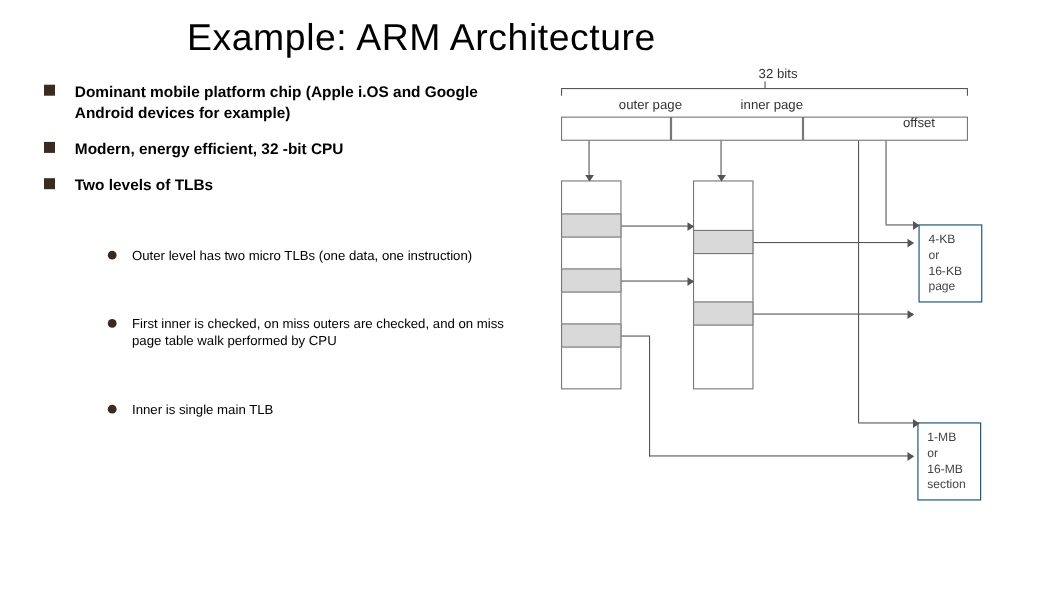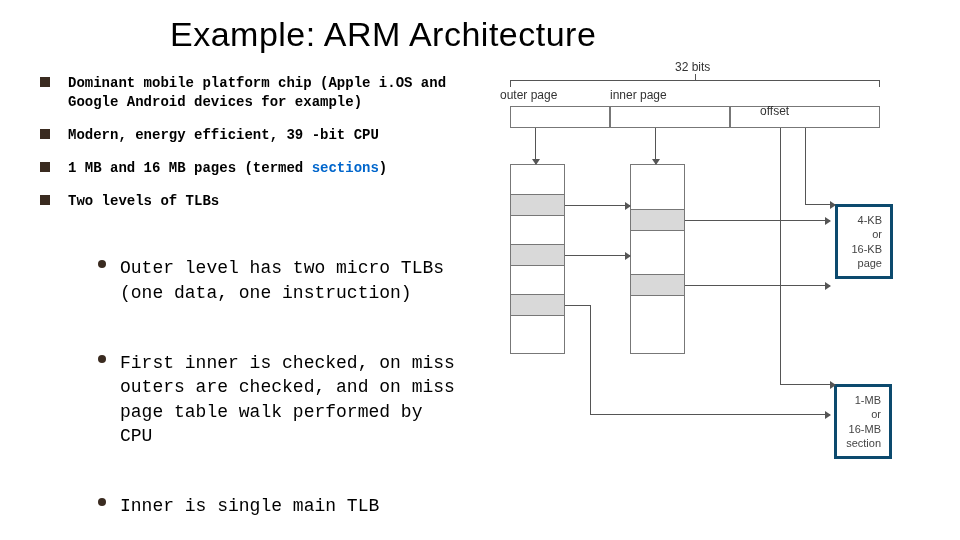--- a/index.html
+++ b/index.html
@@ -2,34 +2,34 @@
 <html><head>
 <meta charset="utf-8">
 <style>
   * { box-sizing: border-box; }
   html, body { margin: 0; padding: 0; width: 960px; height: 540px; background: #fff; font-family: Arial, Helvetica, sans-serif; color: #000; }
   .slide { width: 960px; height: 460px; position: relative; padding: 10px 40px 20px 40px; }
   .title { font-family: "Segoe UI Light", "Helvetica Neue", Arial, sans-serif; font-weight: 300; font-size: 34px; text-align: left; margin: 5px 0 20px 130px; letter-spacing: 0.5px; }
   .content { display: flex; flex-direction: row; gap: 20px; }
   .left { width: 420px; }
   .bullets { list-style: none; padding: 0; margin: 0; }
-  .bullets > li { position: relative; padding-left: 28px; margin-bottom: 14px; font-size: 14px; font-weight: 700; line-height: 1.35; font-family: Liberation Mono, monospace; }
+  .bullets > li { position: relative; padding-left: 28px; margin-bottom: 14px; font-size: 14px; font-weight: 700; line-height: 1.35; }
   .bullets > li::before { content: ""; position: absolute; left: 0; top: 3px; width: 10px; height: 10px; background: #3a2b20; }
   .sub { list-style: none; padding: 0; margin: 8px 0 0 30px; }
-  .sub > li { position: relative; padding-left: 22px; margin-bottom: 12px; font-size: 18px; font-weight: 400; line-height: 1.35; margin-top: 46px; }
+  .sub > li { position: relative; padding-left: 22px; margin-bottom: 12px; font-size: 12px; font-weight: 400; line-height: 1.35; margin-top: 46px; }
   .sub > li::before { content: ""; position: absolute; left: 0; top: 4px; width: 8px; height: 8px; border-radius: 50%; background: #3a2b20; }
   .blue { color: #0066cc; font-weight: 700; }
 
   
   .diagram { position: relative; width: 440px; height: 420px; font-family: Arial, sans-serif; font-size: 12px; color: #333; }
   .line { position: absolute; background: #555; }
   .box { position: absolute; border: 1px solid #777; background: #fff; }
   .shade { background: #d9d9d9; }
-  .lbl { position: absolute; text-align: left; }
-  .annot { position: absolute; border: 3px solid #0c4a6e; padding: 6px 8px; font-size: 11px; line-height: 1.3; color: #444; text-align: right; }
+  .lbl { position: absolute; text-align: right; }
+  .annot { position: absolute; border: 1px solid #0c4a6e; padding: 6px 8px; font-size: 11px; line-height: 1.3; color: #444; }
 
   
   .hbracket { position: absolute; border-top: 1px solid #555; }
   .hbracket::before, .hbracket::after { content: ""; position: absolute; width: 1px; height: 6px; background: #555; top: 0; }
   .hbracket::before { left: 0; }
   .hbracket::after { right: 0; }
 
   .vtick { position: absolute; width: 1px; background: #555; }
 
   .arrowR { position: absolute; height: 1px; background: #555; }
@@ -40,24 +40,21 @@
 </head>
 <body>
 
 <div class="slide">
   <div class="title">Example: ARM Architecture</div>
 
   <div class="content">
     <div class="left">
       <ul class="bullets">
         <li><span>Dominant mobile platform chip (Apple i.OS and Google Android devices for example)</span></li>
-        <li><span>Modern, energy efficient, 39 -bit CPU</span></li>
-        <li>
-          <span>1 MB and 16 MB pages (termed </span><span class="blue">sections</span><span>)</span>
-        </li>
+        <li><span>Modern, energy efficient, 32 -bit CPU</span></li>
         <li>
           <span>Two levels of TLBs</span>
           <ul class="sub">
             <li><span>Outer level has two micro TLBs (one data, one instruction)</span></li>
             <li><span>First inner is checked, on miss outers are checked, and on miss page table walk performed by CPU</span></li>
             <li><span>Inner is single main TLB</span></li>
           </ul>
         </li>
       </ul>
     </div>

